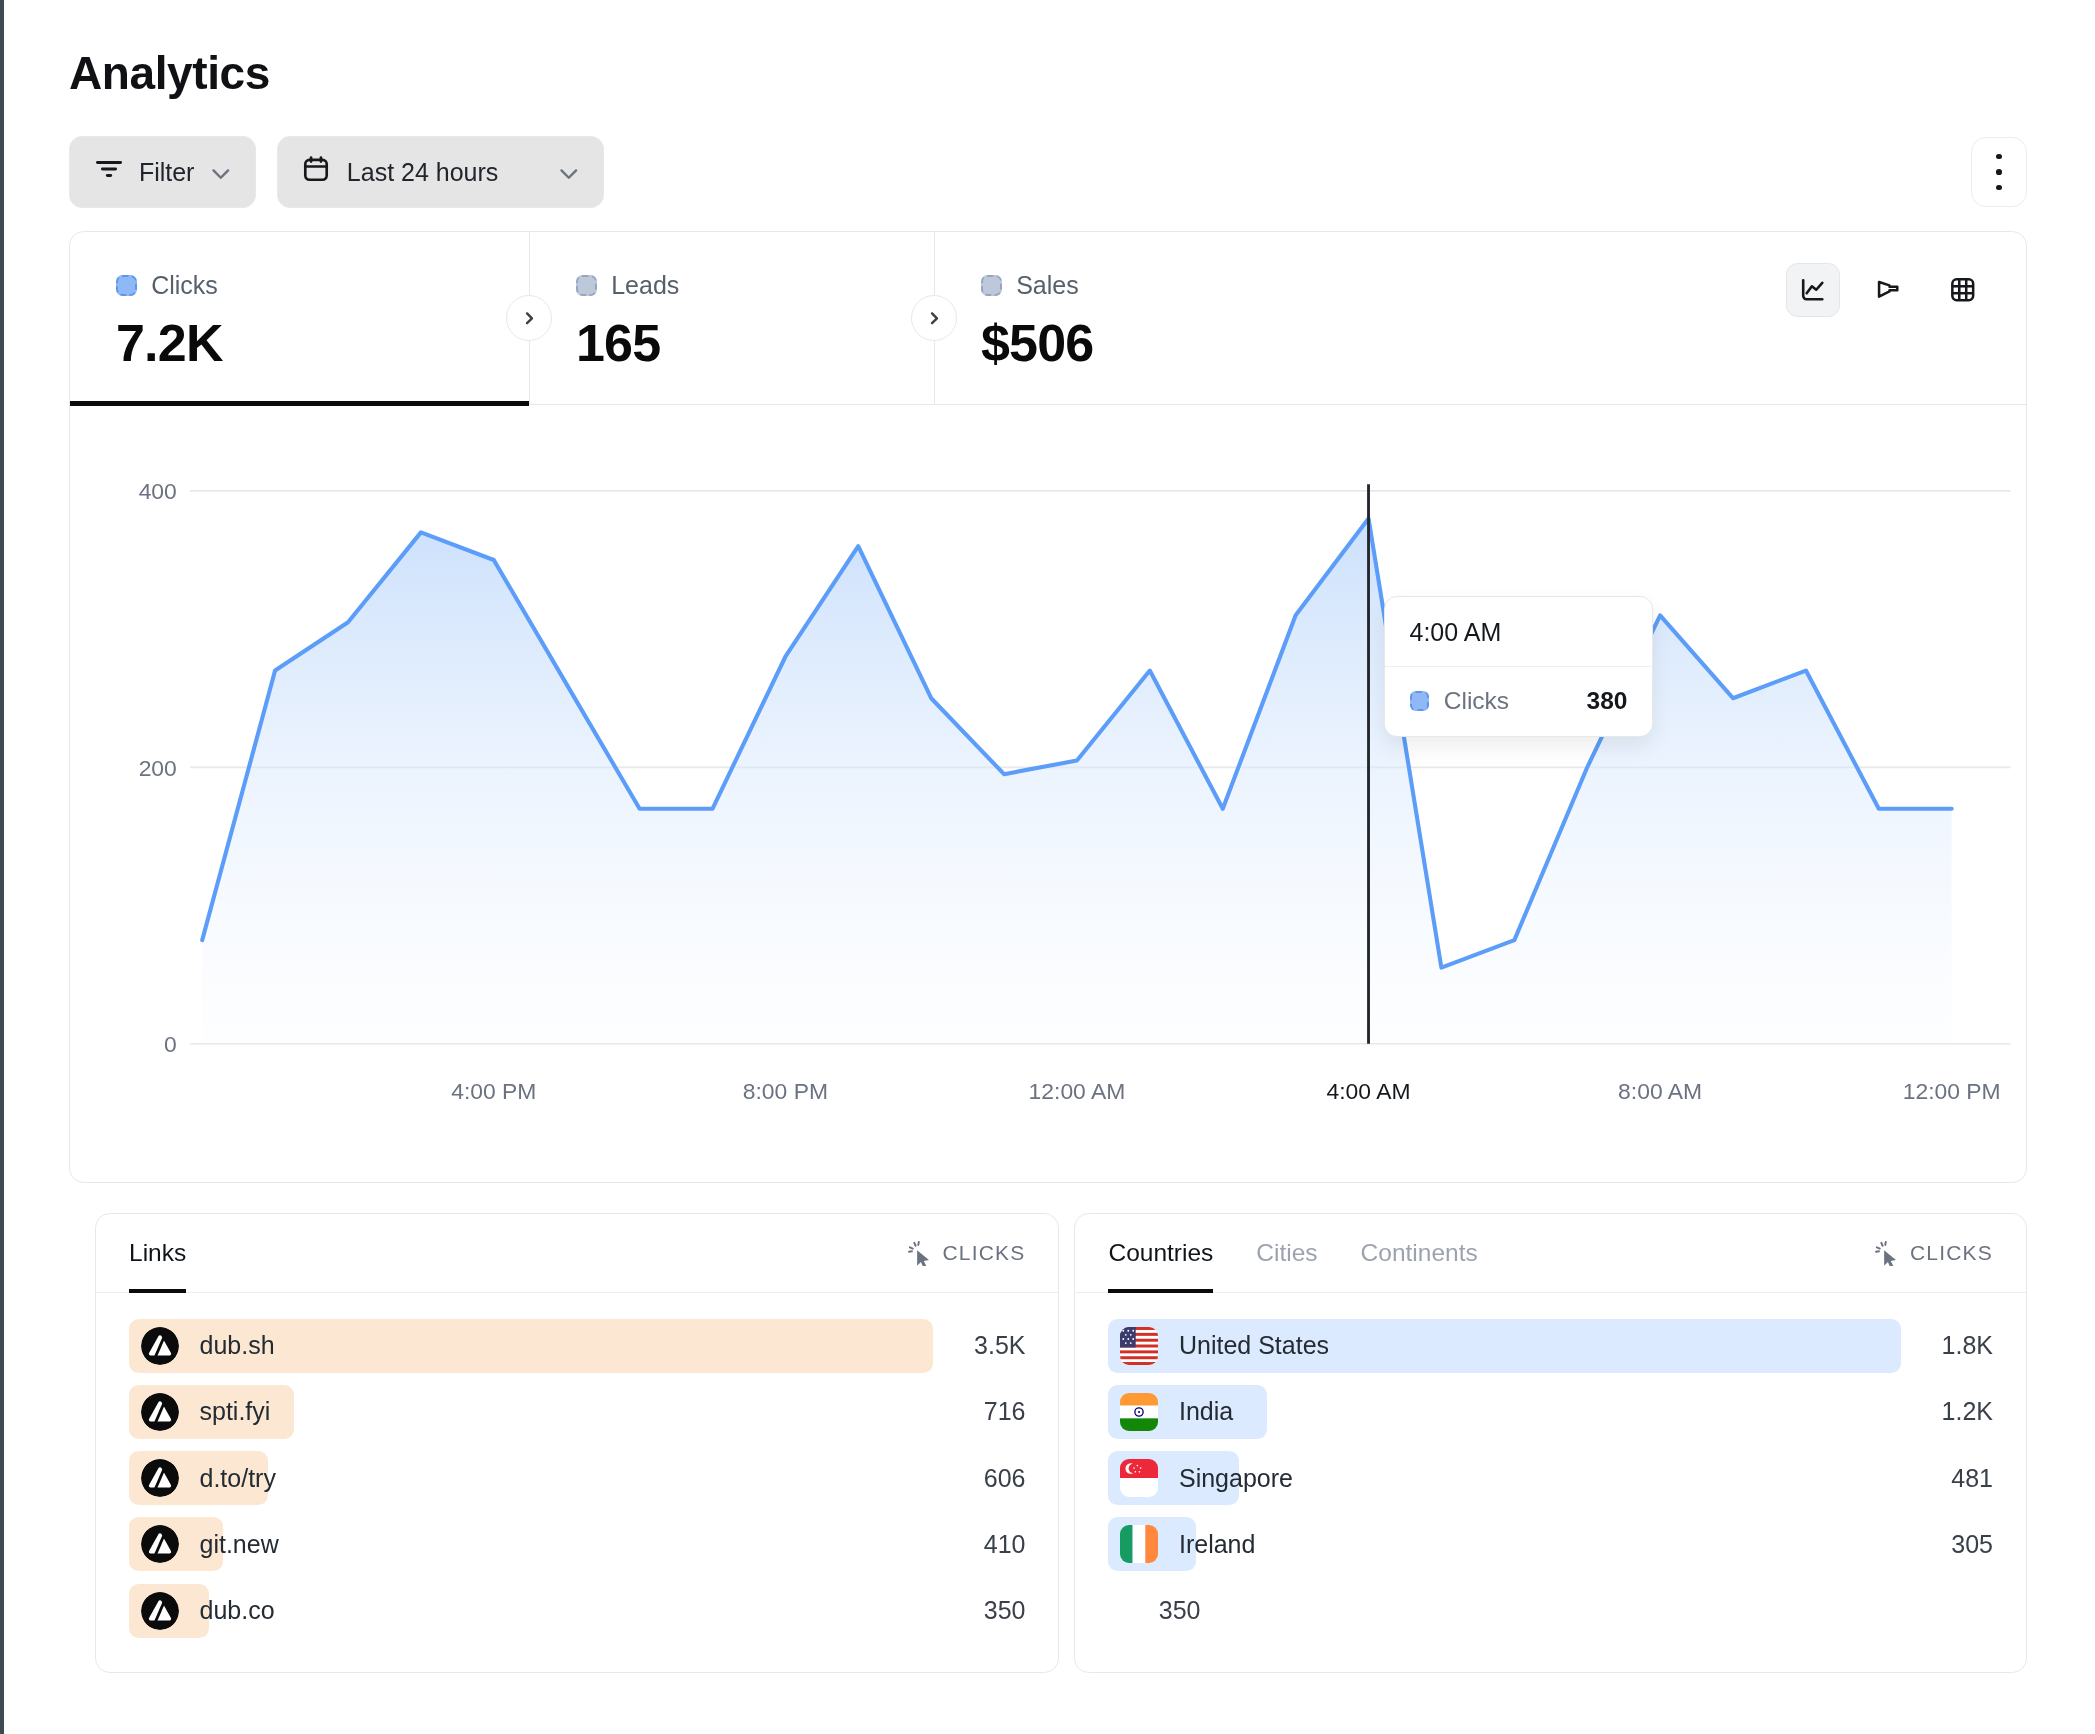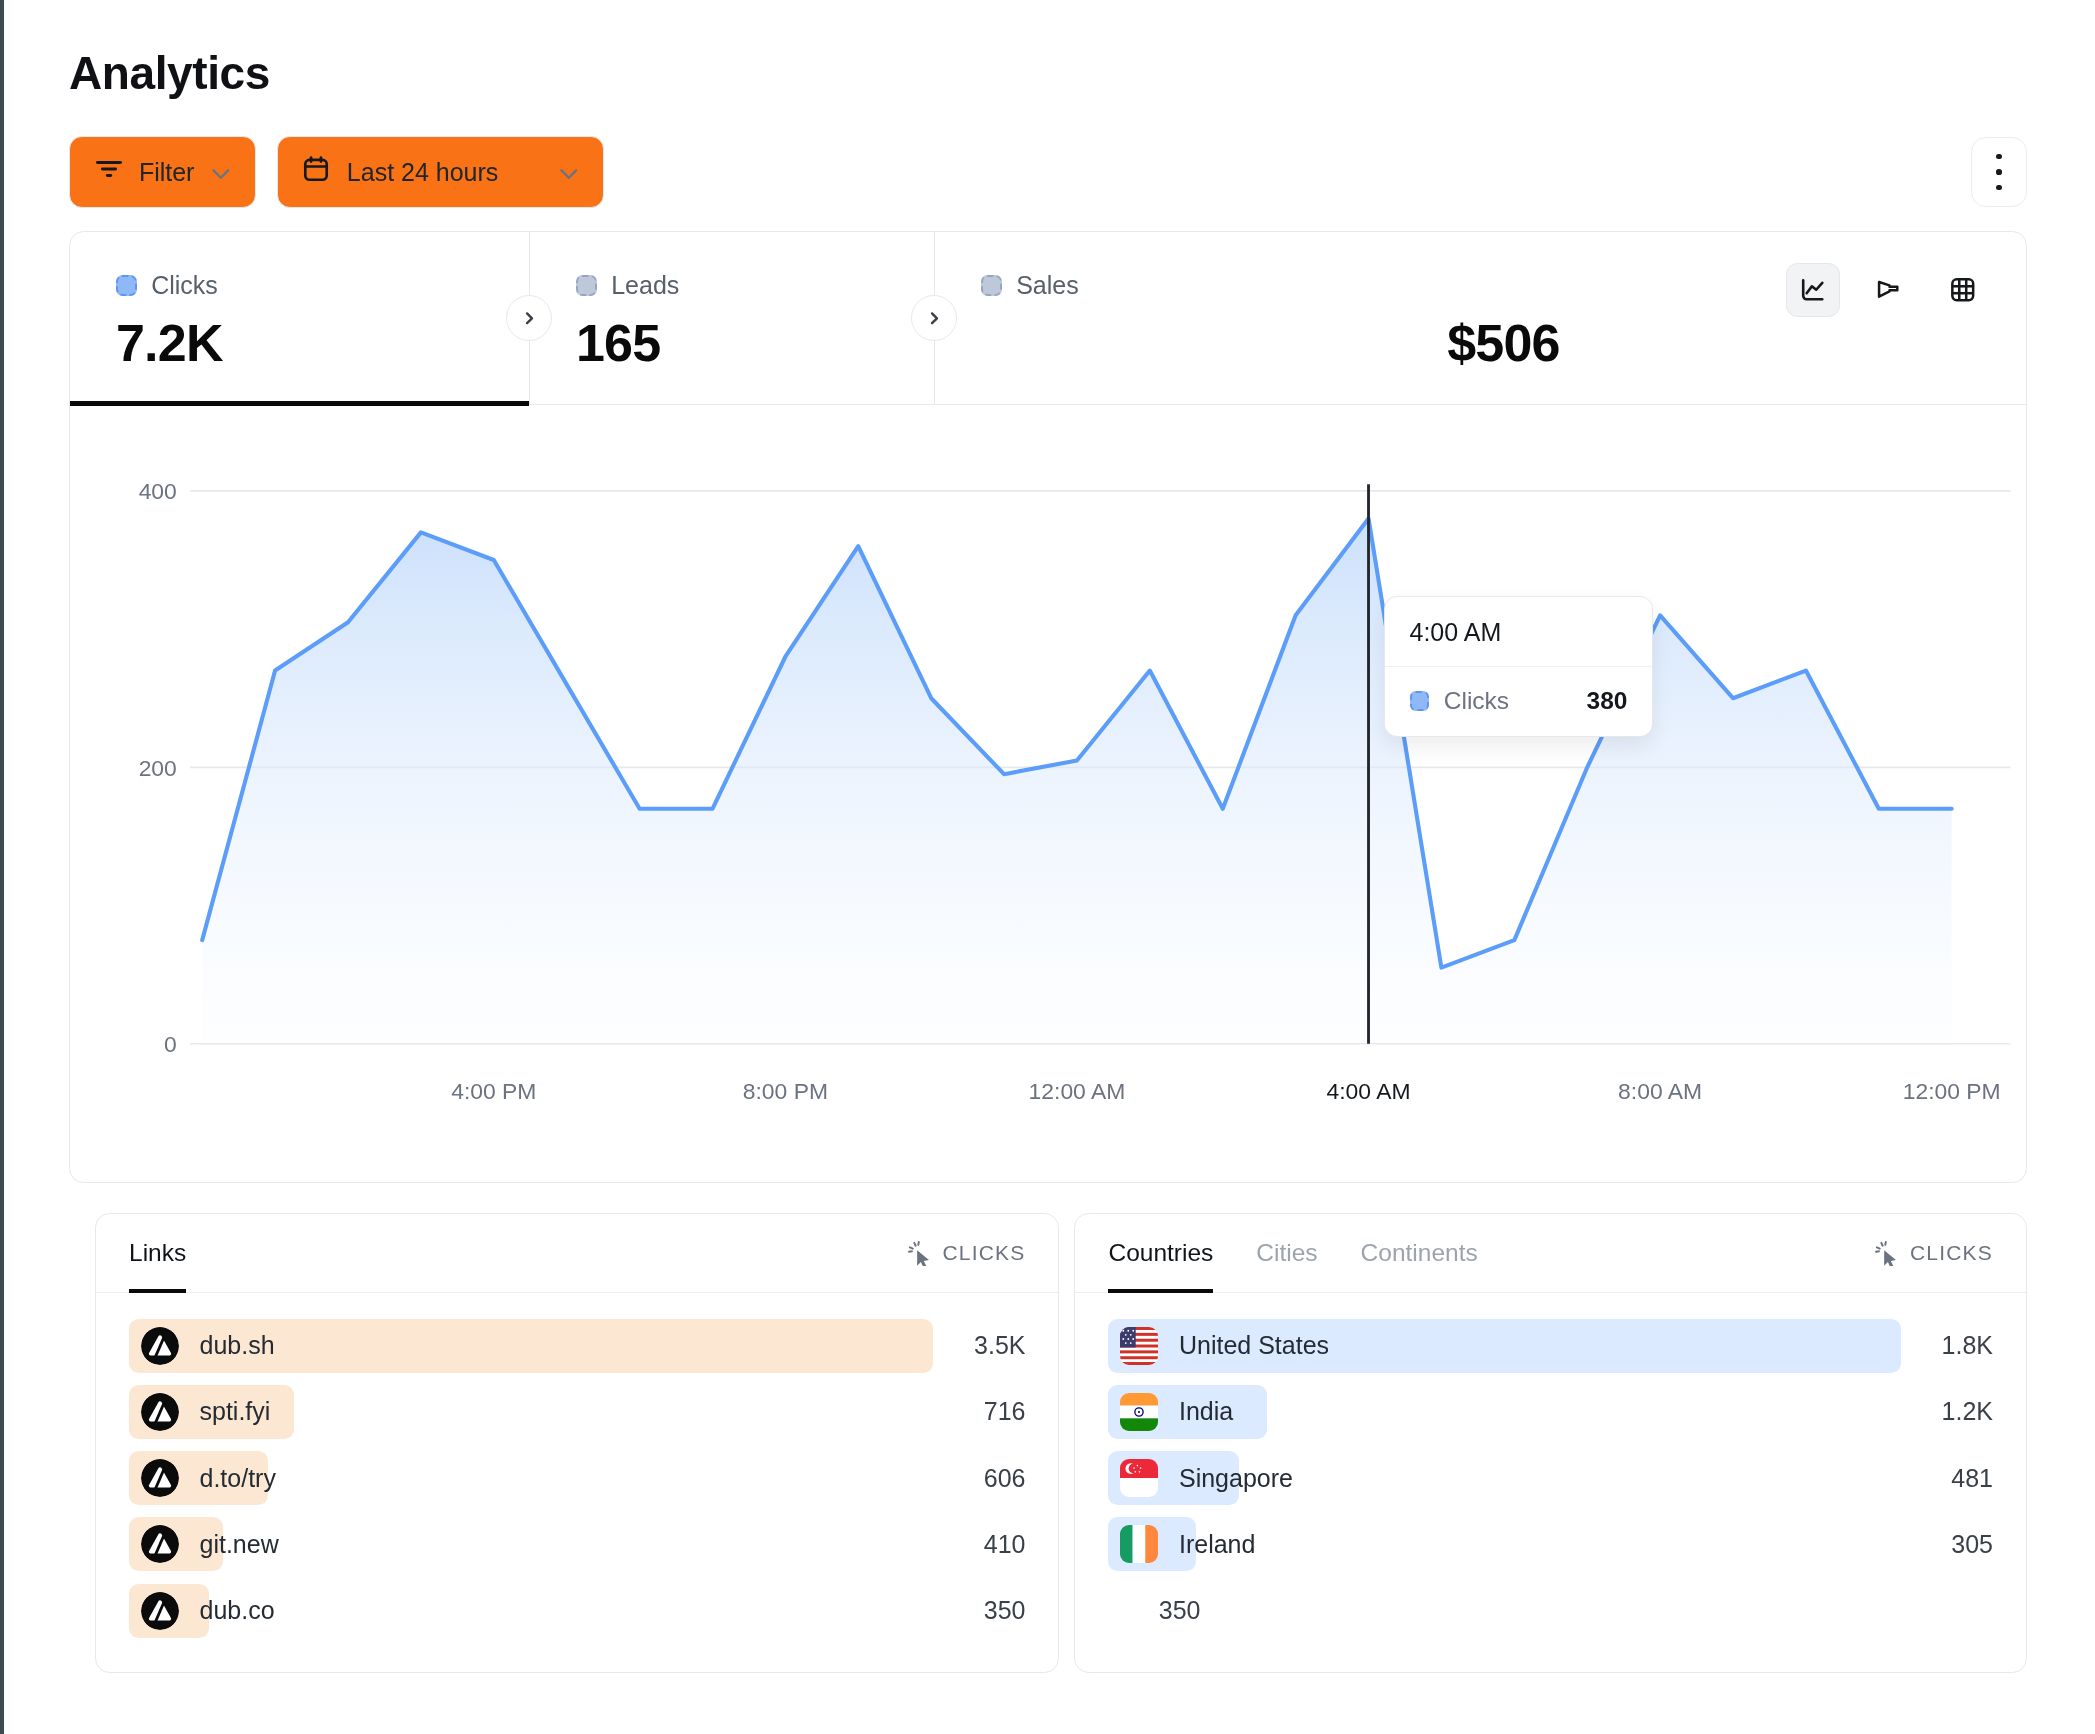--- a/index.html
+++ b/index.html
@@ -3,33 +3,33 @@
 <meta charset="utf-8">
 <style>
   html,body{margin:0;padding:0;background:#fff;width:2096px;height:1735px;overflow:hidden;
     font-family:"Liberation Sans",sans-serif;color:#14181d;}
   .edge-strip{position:absolute;left:0;top:0;width:4.1px;height:1735px;background:#3e4a52;}
   .page{position:relative;padding:46px 69px 0 69px;}
   h1.title{margin:0;font-size:46px;font-weight:700;color:#101114;letter-spacing:-0.4px;}
   
   .toolbar{margin-top:36px;display:flex;align-items:center;gap:21px;}
   .btn{height:72px;box-sizing:border-box;display:flex;align-items:center;gap:16.4px;padding:0 24.5px;
-    border:1.6px solid #e7e8ea;border-radius:13px;background:#f97316;font-size:25px;color:#21262c;cursor:pointer;}
+    border:1.6px solid #e7e8ea;border-radius:13px;background:#e5e5e5;font-size:25px;color:#21262c;cursor:pointer;}
   .btn.date{width:327px;}
   .btn .grow{flex:1;}
   .kebab{margin-left:auto;width:56px;height:70px;box-sizing:border-box;display:flex;flex-direction:column;
     align-items:center;justify-content:center;gap:9.8px;border:1.6px solid #ebecee;border-radius:14.7px;background:#fff;cursor:pointer;}
   .kebab i{width:5.7px;height:5.7px;border-radius:50%;background:#16181b;}
   
   .main-card{margin-top:23px;width:1958px;box-sizing:border-box;border:1.6px solid #e7e8ea;border-radius:14.7px;background:#fff;}
   .stats-row{display:flex;height:172px;border-bottom:1.6px solid #e7e8ea;position:relative;}
   .stat-tab{box-sizing:border-box;padding:39px 0 0 46px;position:relative;cursor:pointer;}
   .stat-tab.t1{width:459px;}
   .stat-tab.t2{width:405px;border-left:1.6px solid #e7e8ea;}
-  .stat-tab.t3{flex:1;border-left:1.6px solid #e7e8ea;text-align:center;}
+  .stat-tab.t3{flex:1;border-left:1.6px solid #e7e8ea;}
   .stat-tab.active::after{content:"";position:absolute;left:0;bottom:-1.6px;width:100%;height:4.9px;background:#0a0a0a;}
   .dot-row{display:flex;align-items:center;gap:14.7px;}
   .sq{width:20.5px;height:20.5px;box-sizing:border-box;border-radius:6.5px;}
   .sq.blue{background:#8fb8f7;border:2px dashed #5f95ee;}
   .sq.muted{background:#bdc8da;border:2px dashed #97a5bf;}
   .stat-label{font-size:25px;color:#56606b;}
   .stat-value{font-size:52px;font-weight:700;color:#0a0a0a;margin-top:13px;letter-spacing:-0.8px;}
   .chev-btn{position:absolute;width:46px;height:46px;box-sizing:border-box;border-radius:50%;background:#fff;
     border:1.6px solid #e7e8ea;display:flex;align-items:center;justify-content:center;top:63px;cursor:pointer;z-index:3;}
   #chev1{left:436px;} #chev2{left:841px;}

